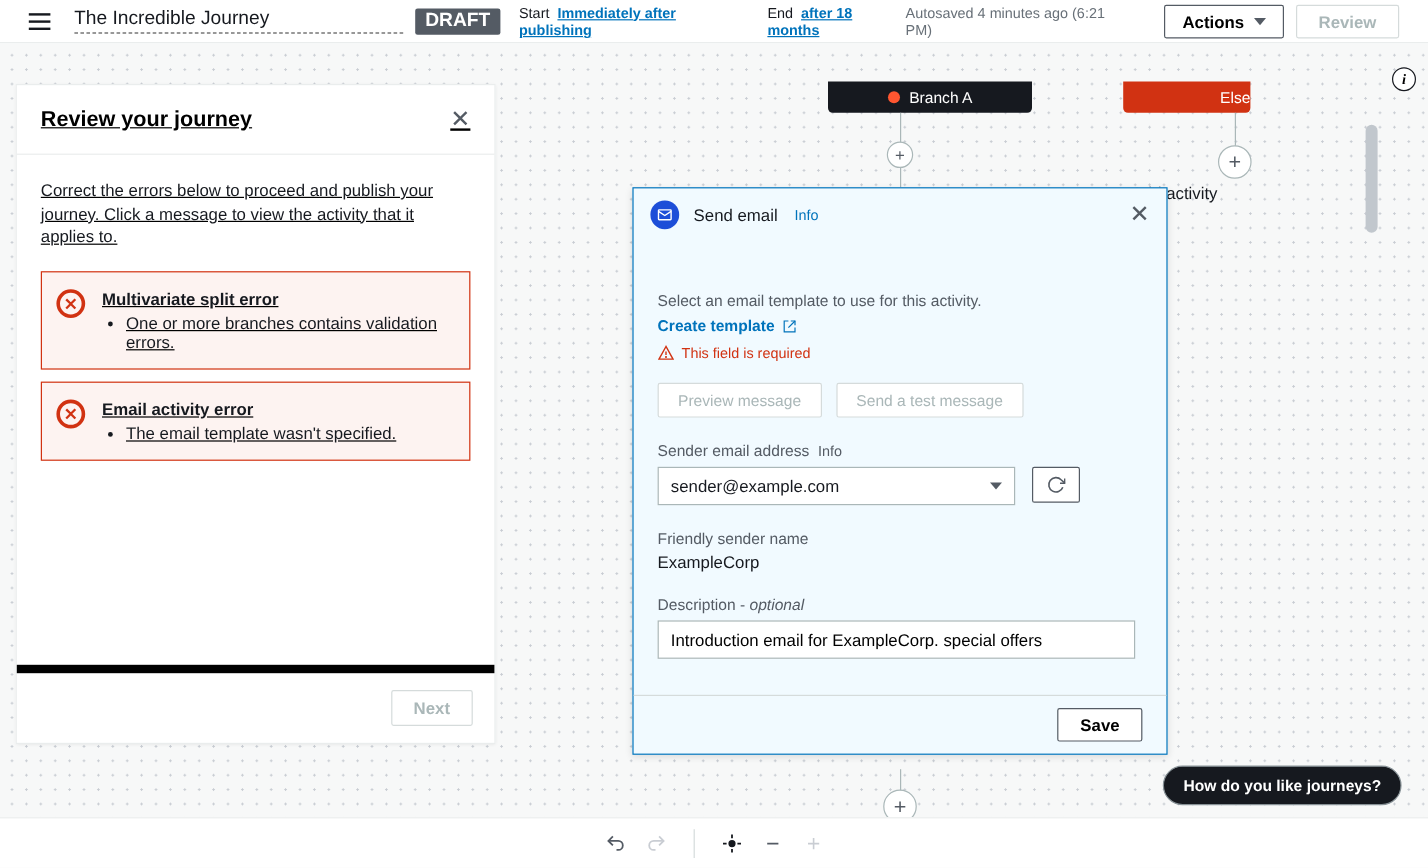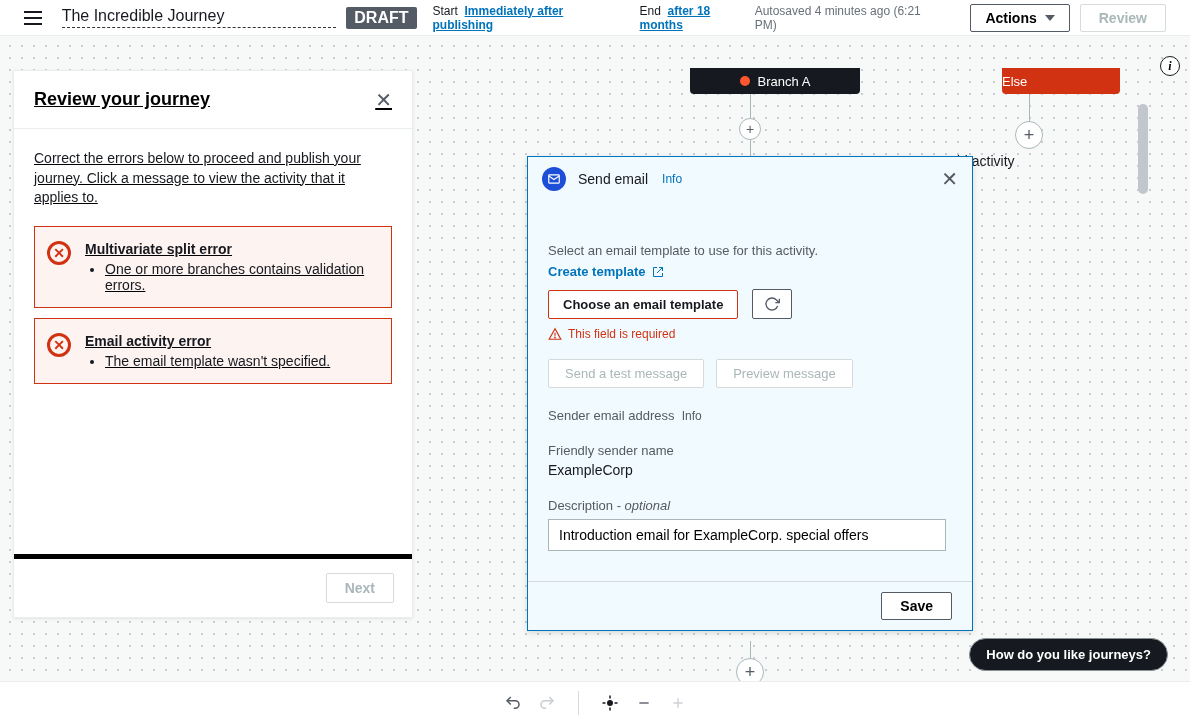--- a/index.html
+++ b/index.html
@@ -28,27 +28,27 @@
   .review-panel { position: absolute; top: 70px; left: 13px; width: 400px; background: #fff; border: 1px solid #eaeded; box-shadow: 0 1px 3px rgba(0,0,0,.08); text-decoration: underline; }
   .review-panel-header { padding: 18px 20px; border-bottom: 1px solid #eaeded; display: flex; justify-content: space-between; align-items: center; }
   .review-panel-header h2 { font-size: 18px; font-weight: bold; }
   .close-x { font-size: 20px; color: #545b64; cursor: pointer; line-height: 1; }
   .review-body { padding: 20px; font-size: 14px; color: #16191f; }
   .review-body p { line-height: 1.4; margin-bottom: 18px; }
   .error-card { border: 1px solid #d13212; background: #fdf3f1; padding: 14px 14px 14px 50px; position: relative; margin-bottom: 10px; cursor:pointer; }
   .error-card .err-icon { position: absolute; left: 12px; top: 14px; width: 24px; height: 24px; border: 3px solid #d13212; border-radius: 50%; display:flex; align-items:center; justify-content:center; color:#d13212; font-weight:bold; font-size:14px; }
   .error-card h4 { font-size: 14px; font-weight: bold; color: #16191f; margin-bottom: 4px; }
   .error-card ul { list-style: disc; padding-left: 20px; font-size: 14px; color:#16191f; }
-  .review-footer { padding: 14px 18px; border-top: 5px solid #000000; text-align: right; }
+  .review-footer { padding: 14px 18px; border-top: 7px solid #000000; text-align: right; }
   .next-btn { border: 1px solid #d5dbdb; background: #fff; color: #aab7b8; font-weight: bold; font-size: 14px; padding: 6px 18px; border-radius: 2px; }
 
   
   .branch-a-pill { position: absolute; top: 32px; left: 690px; width: 170px; height: 26px; background: #16191f; color: #fff; font-size: 13px; display:flex; align-items:center; justify-content:center; gap:8px; border-bottom-left-radius:4px; border-bottom-right-radius:4px;}
   .branch-a-pill .dot { width:10px; height:10px; background:#ff5630; border-radius:50%; }
-  .else-pill { position: absolute; top: 32px; left: 1002px; width: 118px; height: 26px; background: #d13212; color:#fff; font-size:13px; display:flex; align-items:center; justify-content:flex-start; border-bottom-left-radius:4px; border-bottom-right-radius:4px;}
+  .else-pill { position: absolute; top: 32px; left: 936px; width: 106px; height: 26px; background: #d13212; color:#fff; font-size:13px; display:flex; align-items:center; justify-content:flex-end; border-bottom-left-radius:4px; border-bottom-right-radius:4px;}
 
   .vline { position:absolute; width:1px; background:#aab7b8; }
   .vline.a { left: 750px; top: 58px; height: 95px; }
   .vline.b { left: 1029px; top: 58px; height: 40px; }
   .vline.c { left: 750px; top: 605px; height: 30px; }
 
   .plus-node { position:absolute; width:28px; height:28px; background:#fff; border:1px solid #aab7b8; border-radius:50%; display:flex; align-items:center; justify-content:center; font-size:18px; color:#545b64; cursor:pointer; }
   .plus-node.small { width: 22px; height:22px; font-size:14px; }
   .plus-a { left: 739px; top: 82px; }
   .plus-b { left: 1015px; top: 85px; }
@@ -162,45 +162,48 @@
     <div class="email-body">
       <div class="desc">Select an email template to use for this activity.</div>
       <span class="create-tpl">
         <span>Create template</span>
         <svg width="12" height="12" viewBox="0 0 24 24" fill="none" stroke="#0073bb" stroke-width="2">
             <path d="M14 3h7v7"></path>
             <path d="M10 14L21 3"></path>
             <path d="M21 14v7H3V3h7"></path>
           </svg>
       </span>
-      <div class="tpl-row">
-        <button class="choose-btn" style="border-color:#d13212;color:#16191f;">Choose an email template</button>
-        <button class="icon-btn">
-          <svg width="16" height="16" viewBox="0 0 24 24" fill="none" stroke="#545b64" stroke-width="2">
-              <path d="M23 4v6h-6"></path>
-              <path d="M20.49 15a9 9 0 1 1-2.12-9.36L23 10"></path>
-            </svg>
-        </button>
-      </div>
       <div class="required-err">
         <svg viewBox="0 0 24 24" fill="none" stroke="#d13212" stroke-width="2">
             <path d="M12 3 2 21h20L12 3z"></path>
             <path d="M12 10v5"></path>
             <circle cx="12" cy="18" r=".6" fill="#d13212"></circle>
           </svg>
         <span>This field is required</span>
       </div>
       <div class="row2">
+        <button class="ghost-btn">Preview message</button>
         <button class="ghost-btn">Send a test message</button>
-        <button class="ghost-btn">Preview message</button>
       </div>
 
       <div class="field-label">
         <span>Sender email address</span>&nbsp;
         <span class="info-link" style="font-size:12px;">Info</span>
+      </div>
+      <div class="select-wrap">
+        <div class="select">
+          <span>sender@example.com</span>
+          <span class="caret"></span>
+        </div>
+        <button class="icon-btn">
+          <svg width="16" height="16" viewBox="0 0 24 24" fill="none" stroke="#545b64" stroke-width="2">
+              <path d="M23 4v6h-6"></path>
+              <path d="M20.49 15a9 9 0 1 1-2.12-9.36L23 10"></path>
+            </svg>
+        </button>
       </div>
 
       <div class="field-label">Friendly sender name</div>
       <div class="static-val">ExampleCorp</div>
 
       <div class="field-label">
         <span>Description - </span><span class="opt">optional</span>
       </div>
       <input class="text-input" value="Introduction email for ExampleCorp. special offers" style="">
     </div>

